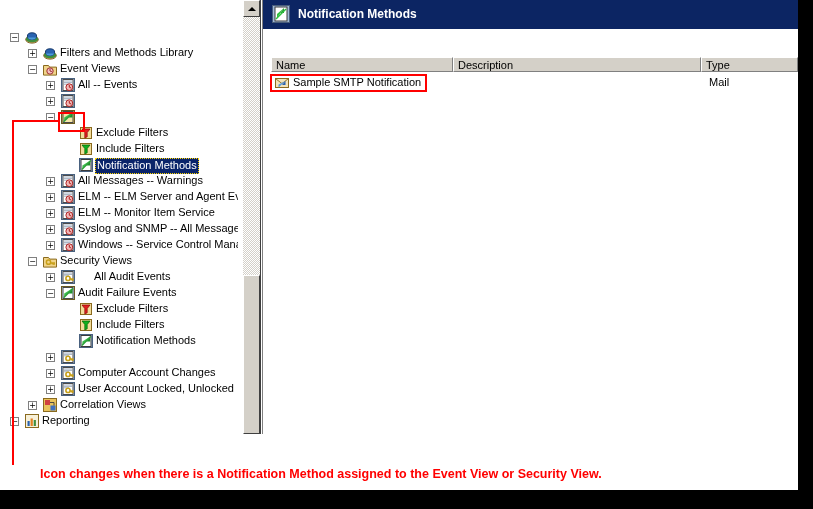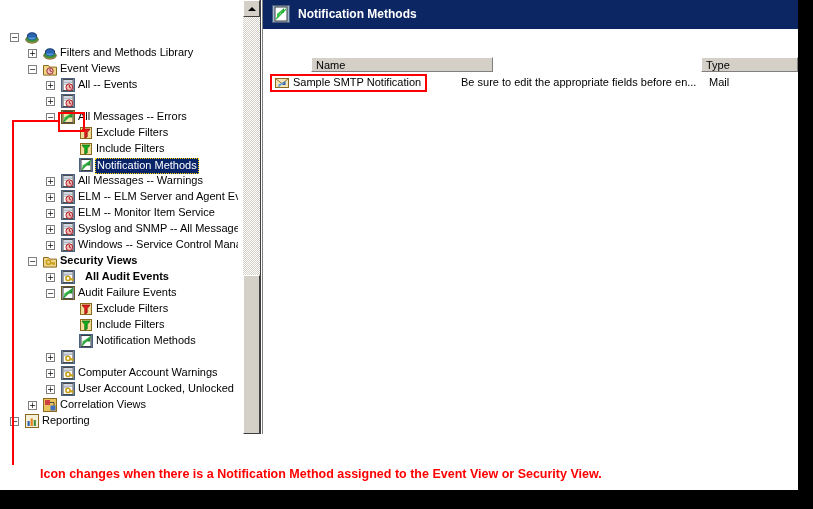--- a/index.html
+++ b/index.html
@@ -206,21 +206,20 @@
           <div class="expander" style="left: 46px;">−</div>
           <div class="ico" style="left: 61px;">
             <svg width="14" height="14" viewBox="0 0 14 14">
               <rect x="0.5" y="0.5" width="13" height="13" fill="#e9c35c" stroke="#6a5a20"></rect>
               <rect x="2" y="1.5" width="10" height="11" fill="#f7e7a8" stroke="#4a4a4a"></rect>
               <path d="M11.5 2.2 L3.2 11.6 L3.2 7.4 Z" fill="#3fbf4f"></path>
               <path d="M11.5 2.2 L11.5 7.6 L7.2 7.6 Z" fill="#1d8f2a"></path>
               <path d="M2.6 11.8 L12 2.4" stroke="#2fa03a" stroke-width="1.5" fill="none"></path>
             </svg>
           </div>
-          <div class="lbl" style="left: 78px;">All Messages -- Errors</div>
         </div>
         <div class="node" style="top: 96px; position: absolute; left: 0px; width: 238px;">
           <div class="ico" style="left: 79px;">
             <svg width="14" height="14" viewBox="0 0 14 14">
               <rect x="1.5" y="1.5" width="11" height="11" fill="#f2dc9a" stroke="#8a6a1e"></rect>
               <path d="M3 3 h8 l-2.8 3.6 v4.2 l-2.4 1.2 v-5.4 Z" fill="#e02020" stroke="#8a0000" stroke-width="0.7"></path>
             </svg>
           </div>
           <div class="lbl" style="left: 96px;">Exclude Filters</div>
         </div>
@@ -312,34 +311,34 @@
         </div>
         <div class="node" style="top: 224px; position: absolute; left: 0px; width: 238px;">
           <div class="expander" style="left: 28px;">−</div>
           <div class="ico" style="left: 43px;">
             <svg width="14" height="14" viewBox="0 0 14 14">
               <path d="M0.5 3.5 h5 l1.2 1.6 h6.8 v8 h-13 z" fill="#f0d48a" stroke="#8a6a1e"></path>
               <circle cx="5.5" cy="8.2" r="2.1" fill="none" stroke="#c8a01a" stroke-width="1.5"></circle>
               <path d="M7.2 9 L12 9 M11 9 L11 11 M9.4 9 L9.4 10.6" stroke="#c8a01a" stroke-width="1.5" fill="none"></path>
             </svg>
           </div>
-          <div class="lbl" style="left: 60px; font-weight: bold;">Security Views</div>
+          <div class="lbl" style="left: 60px;">Security Views</div>
         </div>
         <div class="node" style="top: 240px; position: absolute; left: 0px; width: 238px;">
           <div class="expander" style="left: 46px;">+</div>
           <div class="ico" style="left: 61px;">
             <svg width="14" height="14" viewBox="0 0 14 14">
               <rect x="0.5" y="0.5" width="13" height="13" fill="#b9cde4" stroke="#49617f"></rect>
               <rect x="2" y="1.5" width="10" height="11" fill="#ffffff" stroke="#4a4a4a"></rect>
               <path d="M3 3 h8 M3 4.4 h8 M3 5.8 h5" stroke="#9aa8bb" stroke-width="0.9"></path>
               <circle cx="7" cy="8.4" r="2.1" fill="none" stroke="#c8a01a" stroke-width="1.6"></circle>
               <path d="M8.7 9.1 L12.6 9.1 M11.8 9.1 L11.8 11 M10.4 9.1 L10.4 10.6" stroke="#c8a01a" stroke-width="1.5" fill="none"></path>
             </svg>
           </div>
-          <div class="lbl" style="left: 85px; font-weight: bold;">All Audit Events</div>
+          <div class="lbl" style="left: 94px;">All Audit Events</div>
         </div>
         <div class="node" style="top: 256px; position: absolute; left: 0px; width: 238px;">
           <div class="expander" style="left: 46px;">−</div>
           <div class="ico" style="left: 61px;">
             <svg width="14" height="14" viewBox="0 0 14 14">
               <rect x="0.5" y="0.5" width="13" height="13" fill="#c4d8ef" stroke="#6a5a20"></rect>
               <rect x="2" y="1.5" width="10" height="11" fill="#ffffff" stroke="#4a4a4a"></rect>
               <path d="M11.5 2.2 L3.2 11.6 L3.2 7.4 Z" fill="#3fbf4f"></path>
               <path d="M11.5 2.2 L11.5 7.6 L7.2 7.6 Z" fill="#1d8f2a"></path>
               <path d="M2.6 11.8 L12 2.4" stroke="#2fa03a" stroke-width="1.5" fill="none"></path>
@@ -393,21 +392,21 @@
           <div class="expander" style="left: 46px;">+</div>
           <div class="ico" style="left: 61px;">
             <svg width="14" height="14" viewBox="0 0 14 14">
               <rect x="0.5" y="0.5" width="13" height="13" fill="#b9cde4" stroke="#49617f"></rect>
               <rect x="2" y="1.5" width="10" height="11" fill="#ffffff" stroke="#4a4a4a"></rect>
               <path d="M3 3 h8 M3 4.4 h8 M3 5.8 h5" stroke="#9aa8bb" stroke-width="0.9"></path>
               <circle cx="7" cy="8.4" r="2.1" fill="none" stroke="#c8a01a" stroke-width="1.6"></circle>
               <path d="M8.7 9.1 L12.6 9.1 M11.8 9.1 L11.8 11 M10.4 9.1 L10.4 10.6" stroke="#c8a01a" stroke-width="1.5" fill="none"></path>
             </svg>
           </div>
-          <div class="lbl" style="left: 78px;">Computer Account Warnings</div>
+          <div class="lbl" style="left: 78px;">Computer Account Changes</div>
         </div>
         <div class="node" style="top: 352px; position: absolute; left: 0px; width: 238px;">
           <div class="expander" style="left: 46px;">+</div>
           <div class="ico" style="left: 61px;">
             <svg width="14" height="14" viewBox="0 0 14 14">
               <rect x="0.5" y="0.5" width="13" height="13" fill="#b9cde4" stroke="#49617f"></rect>
               <rect x="2" y="1.5" width="10" height="11" fill="#ffffff" stroke="#4a4a4a"></rect>
               <path d="M3 3 h8 M3 4.4 h8 M3 5.8 h5" stroke="#9aa8bb" stroke-width="0.9"></path>
               <circle cx="7" cy="8.4" r="2.1" fill="none" stroke="#c8a01a" stroke-width="1.6"></circle>
               <path d="M8.7 9.1 L12.6 9.1 M11.8 9.1 L11.8 11 M10.4 9.1 L10.4 10.6" stroke="#c8a01a" stroke-width="1.5" fill="none"></path>
@@ -461,33 +460,33 @@
           <path d="M12 3 L5 13 L5 9 Z" fill="#2fbf3f"></path>
           <path d="M12 3 L12 8 L8.5 8 Z" fill="#1d8f2a"></path>
           <path d="M4 14 L14 4" stroke="#2fbf3f" stroke-width="1.4" fill="none"></path>
         </svg>
       </div>
       <div class="t-text">Notification Methods</div>
     </div>
 
     <div class="list">
       <div class="hdr-row" id="hdr-row">
-          <div class="hdr-cell" style="left: 0px; width: 182px; margin-left: 40px;">Name</div>
+          <div class="hdr-cell" style="left: 0px; width: 182px;">Name</div>
+          <div class="hdr-cell" style="left: 182px; width: 248px;">Description</div>
           <div class="hdr-cell" style="left: 430px; width: 97px;">Type</div>
         </div>
       <div id="rows">
           <div class="row" style="top: 45px; width: 544px;">
             <div class="r-ico"><svg width="14" height="14" viewBox="0 0 14 14">
                 <rect x="0.5" y="2.5" width="13" height="9" fill="#f3e3b8" stroke="#8a6a1e"></rect>
                 <path d="M0.8 2.8 L7 7.6 L13.2 2.8" fill="none" stroke="#8a6a1e" stroke-width="0.9"></path>
                 <path d="M10.5 5 L3.5 11.5 L3.5 8.4 Z" fill="#5a9ad8"></path>
                 <path d="M10.5 5 L10.5 9 L7 9 Z" fill="#2a63b0"></path>
               </svg></div>
             <div class="r-name">Sample SMTP Notification</div>
-            <div class="r-desc">Be sure to edit the appropriate fields before en...</div>
             <div class="r-type">Mail</div>
           </div>
         </div>
     </div>
   </div>
 
   <div class="hl-box" style="left:58px;top:112px;width:27px;height:20px;"></div>
 
   <div class="hl-box" style="left:270px;top:74px;width:157px;height:18px;"></div>
 

